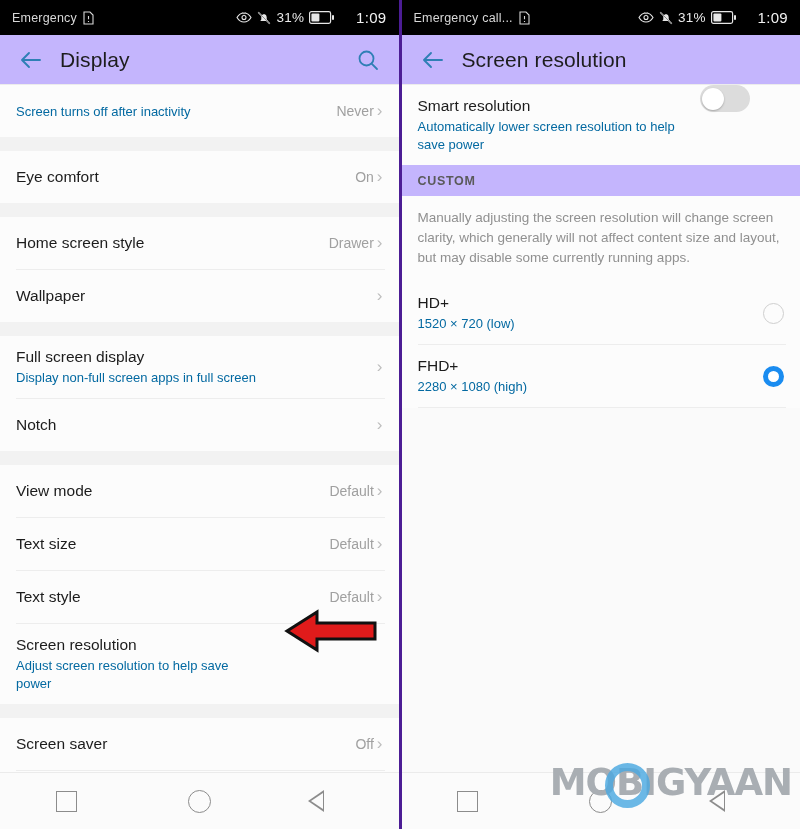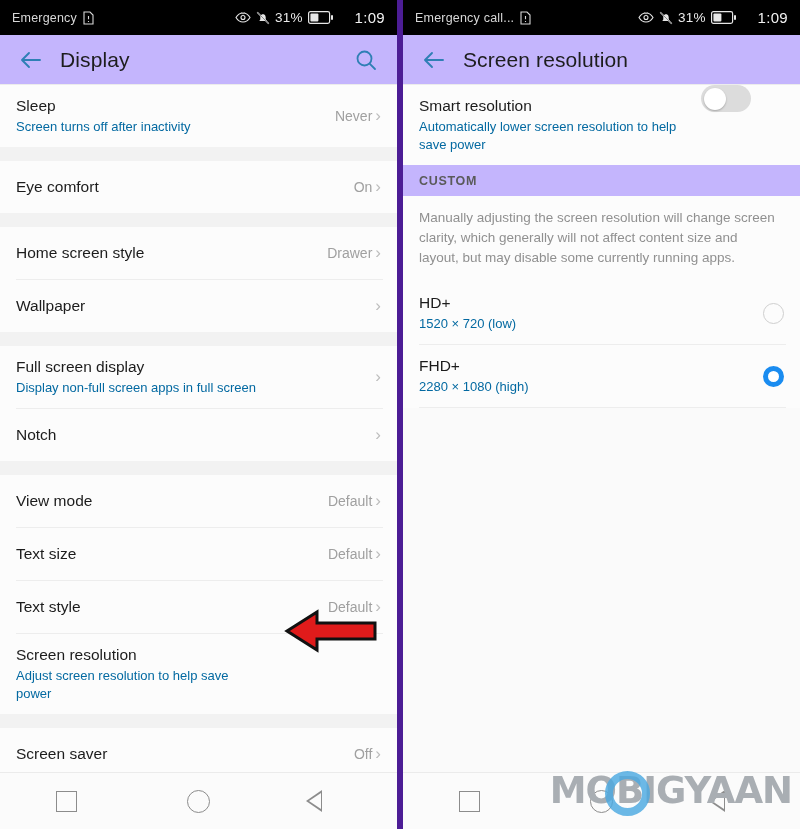--- a/index.html
+++ b/index.html
@@ -1,19 +1,19 @@
 <!DOCTYPE html>
 <html><head>
 <meta charset="utf-8">
 <style>
   html,body{margin:0;padding:0;background:#ffffff;}
   body{width:800px;height:829px;font-family:"Liberation Sans","DejaVu Sans",sans-serif;overflow:hidden;}
   .stage{position:relative;width:800px;height:829px;display:flex;}
   .phone{position:relative;width:400px;height:829px;background:#fafafa;overflow:hidden;}
-  .phone.left{border-right:6px solid #4c1d95;}
+  .phone.left{border-right:3px solid #4c1d95;}
 
   
   .statusbar{height:35px;background:#000000;display:flex;align-items:center;
              justify-content:space-between;padding:0 12px;box-sizing:border-box;}
   .sb-left{display:flex;align-items:center;gap:6px;}
   .sb-carrier{color:#d8d8d8;font-size:12.5px;letter-spacing:.2px;}
   .sb-right{display:flex;align-items:center;gap:5px;color:#e6e6e6;font-size:13px;}
   .sb-pct{font-size:13.5px;color:#eaeaea;letter-spacing:.2px;}
   .sb-time{font-size:15px;color:#f2f2f2;letter-spacing:.3px;margin-left:16px;}
   .ic{display:inline-block;line-height:0;}
@@ -70,21 +70,21 @@
                   border-top:11px solid transparent;border-bottom:11px solid transparent;
                   border-right:16px solid #8c8c8c;}
   .nav-tri:after{content:"";position:absolute;left:-13px;top:-8px;width:0;height:0;
                  border-top:8px solid transparent;border-bottom:8px solid transparent;
                  border-right:12px solid #fbfbfb;}
 
   
   .redarrow{position:absolute;left:284px;top:606px;width:94px;height:50px;pointer-events:none;}
 
   
-  .watermark{position:absolute;right:8px;bottom:20px;pointer-events:none;
+  .watermark{position:absolute;right:8px;bottom:28px;pointer-events:none;
              display:flex;align-items:flex-end;}
   .wm-text{font-size:37px;font-weight:bold;letter-spacing:-1px;line-height:1;
            color:#a9aeb3;font-family:"DejaVu Sans",sans-serif;}
   .wm-ring{position:absolute;left:55px;top:-1px;width:45px;height:45px;border-radius:50%;
            border:8px solid #4aa8e0;opacity:.82;box-sizing:border-box;}
 </style>
 </head>
 <body>
 
 <div class="stage">
@@ -142,21 +142,20 @@
             <path d="M15.6 15.6L21 21" stroke="#2f7fb5" stroke-width="1.8" stroke-linecap="round"></path>
           </svg>
       </div>
     </div>
 
     <div class="list">
 
       <div class="group">
         <div class="row">
           <div class="texts">
-            <div class="t1">Sleep</div>
             <div class="t2">Screen turns off after inactivity</div>
           </div>
           <div class="value">Never</div>
           <div class="chev">›</div>
         </div>
       </div>
       <div class="gap"></div>
 
       <div class="group">
         <div class="row">

